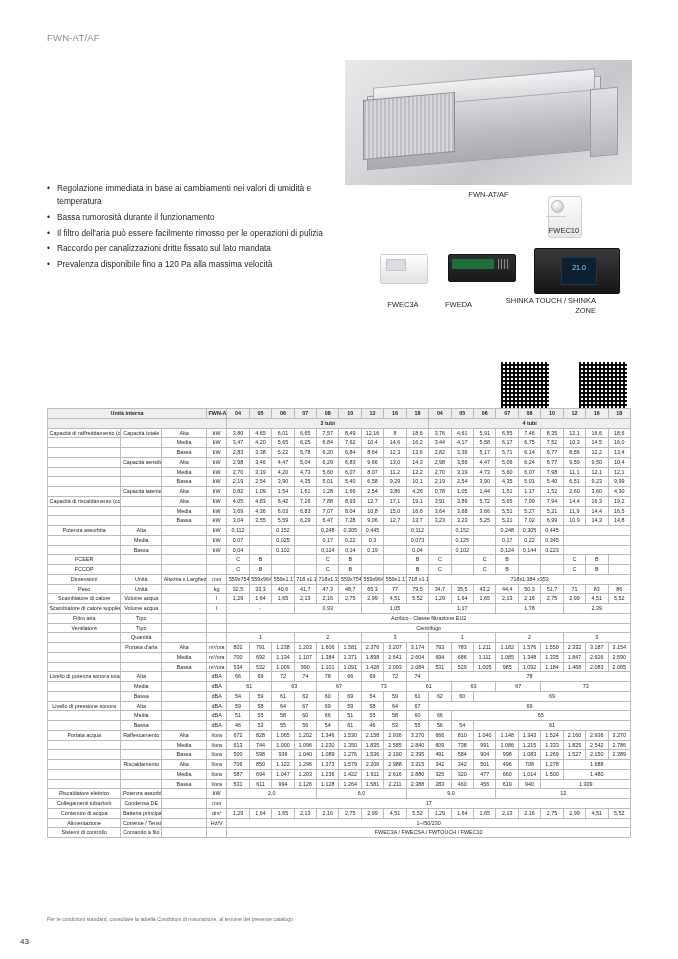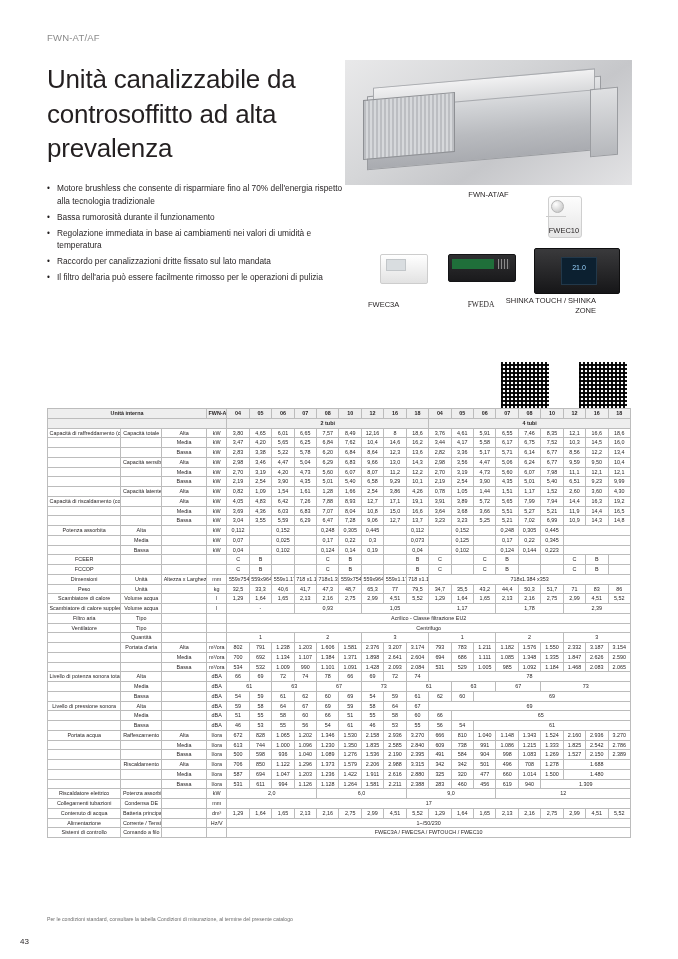--- a/index.html
+++ b/index.html
@@ -69,30 +69,30 @@
   .thermo-knob{position:absolute;left:11px;top:10px;width:11px;height:11px;border-radius:50%;
     background:radial-gradient(circle at 35% 30%,#fff,#bdbdbd);border:1px solid #b5b5b5;}
   .thermo-line{position:absolute;left:6px;top:26px;width:20px;height:1px;background:#cccccc;}
   .cap-fwec10{position:absolute;left:528px;top:226px;width:72px;text-align:center;font-size:7.5px;}
   .photo-fwec3a{
     position:absolute;left:378px;top:248px;width:50px;height:40px;
   }
   .fwec3a-body{position:absolute;left:2px;top:6px;width:46px;height:28px;border-radius:2px;
     background:linear-gradient(180deg,#ffffff,#e2e2e2);border:1px solid #cdcdcd;}
   .fwec3a-screen{position:absolute;left:8px;top:11px;width:18px;height:10px;background:#d9dde0;border:1px solid #c2c6c9;}
-  .cap-fwec3a{position:absolute;left:368px;top:300px;width:70px;text-align:left;font-size:7.5px;}
+  .cap-fwec3a{position:absolute;left:368px;top:300px;width:70px;text-align:center;font-size:7.5px;}
   .photo-fweda{
     position:absolute;left:448px;top:250px;width:66px;height:38px;
   }
   .fweda-body{position:absolute;left:0;top:4px;width:66px;height:26px;border-radius:2px;
     background:linear-gradient(180deg,#2f2f31,#1a1a1c);border:1px solid #141416;}
   .fweda-strip{position:absolute;left:4px;top:9px;width:42px;height:10px;background:#1f6f3a;}
   .fweda-dots{position:absolute;left:50px;top:9px;width:12px;height:10px;
     background:repeating-linear-gradient(90deg,#8a8a8a 0 1px,#2f2f31 1px 3px);}
-  .cap-fweda{position:absolute;left:445px;top:300px;width:72px;text-align:center;font-size:7.5px;font-family:Liberation Serif, serif;}
+  .cap-fweda{position:absolute;left:445px;top:300px;width:72px;font-size:7.5px;}
   .photo-shinka{
     position:absolute;left:534px;top:248px;width:84px;height:44px;
     background:linear-gradient(180deg,#3a3a3c,#161618);border:1px solid #0f0f10;border-radius:2px;
   }
   .shinka-screen{position:absolute;left:26px;top:8px;width:34px;height:26px;background:#0c2030;border:1px solid #22384a;}
   .shinka-temp{position:absolute;left:0;top:6px;width:34px;text-align:center;color:#9ad4ff;font-size:7px;}
   .cap-shinka{position:absolute;left:492px;top:296px;width:104px;text-align:right;font-size:7.5px;line-height:1.35;}
   .qr{
     position:absolute;width:48px;height:48px;
     background-image:
@@ -133,28 +133,27 @@
   }
   .pageno{position:absolute;left:20px;top:937px;font-size:8px;color:#231f20;}
 </style>
 </head>
 <body>
 
 <div class="page">
 
   <div class="header">FWN-AT/AF</div>
 
-  <h1 class="title">Unità canalizzabile da controsoffitto ad alta prevalenza</h1>
 
   <ul class="bullets">
-    <li>Motore brushless che consente di risparmiare fino al 70% dell'energia rispetto alla tecnologia tradizionale</li>
+    <li>Regolazione immediata in base ai cambiamenti nei valori di umidità e temperatura</li>
     <li>Bassa rumorosità durante il funzionamento</li>
-    <li>Regolazione immediata in base ai cambiamenti nei valori di umidità e temperatura</li>
+    <li>Il filtro dell'aria può essere facilmente rimosso per le operazioni di pulizia</li>
     <li>Raccordo per canalizzazioni dritte fissato sul lato mandata</li>
-    <li>Il filtro dell'aria può essere facilmente rimosso per le operazioni di pulizia</li>
+    <li>Prevalenza disponibile fino a 120 Pa alla massima velocità</li>
   </ul>
 
   <div class="photo-main">
     <div class="duct-body"></div>
     <div class="duct-top"></div>
     <div class="duct-face"></div>
     <div class="duct-flange"></div>
   </div>
   <div class="cap-main">FWN-AT/AF</div>
 

